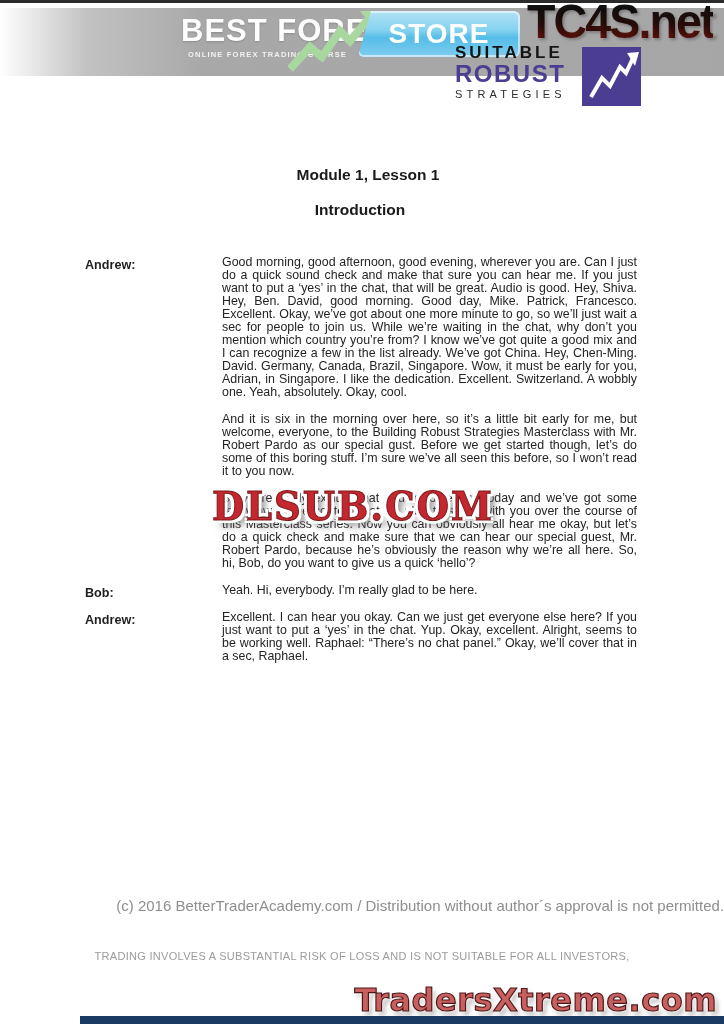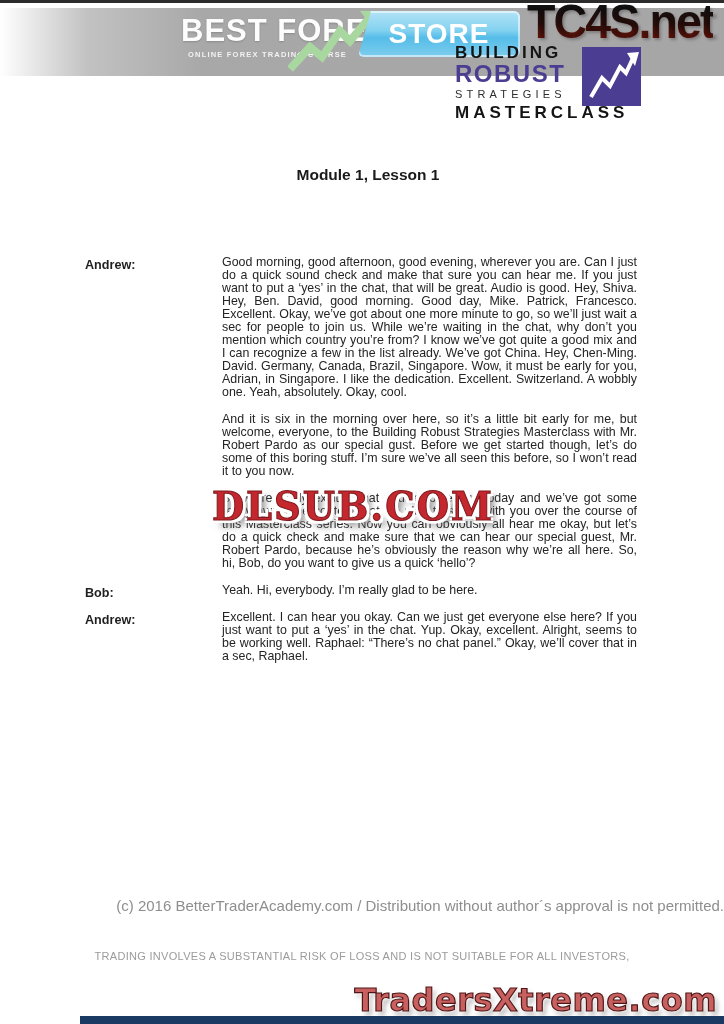--- a/index.html
+++ b/index.html
@@ -87,33 +87,33 @@
     <polygon points="72,2 96,2 88,22" fill="#a9d7a0"></polygon>
   </svg>
 
   <div class="store-box">
     <span class="store-text">STORE</span>
   </div>
 
   <div class="tc4s">TC4S.net</div>
 
   <div class="brs">
-    <div class="brs-l1">BUILDING</div>
+    <div class="brs-l1">SUITABLE</div>
     <div class="brs-l2">ROBUST</div>
     <div class="brs-l3">STRATEGIES</div>
-    <div class="brs-l4">MASTERCLASS</div>
     <div class="brs-square">
       <svg viewBox="0 0 59 59" width="59" height="59">
         <polyline points="9,50 20,31 28,39 38,20 44,26 51,11" fill="none" stroke="#ffffff" stroke-width="4"></polyline>
         <polygon points="45,6 57,5 53,19" fill="#ffffff"></polygon>
       </svg>
     </div>
   </div>
 
   <div class="doc-title t1">Module 1, Lesson 1</div>
+  <div class="doc-title t2">Introduction</div>
 
   <div class="transcript">
     <div class="entry">
       <div class="speaker">Andrew:</div>
       <div>
         <p>Good morning, good afternoon, good evening, wherever you are. Can I just do a quick sound check and make that sure you can hear me. If you just want to put a ‘yes’ in the chat, that will be great. Audio is good. Hey, Shiva. Hey, Ben. David, good morning. Good day, Mike. Patrick, Francesco. Excellent. Okay, we’ve got about one more minute to go, so we’ll just wait a sec for people to join us. While we’re waiting in the chat, why don’t you mention which country you’re from? I know we’ve got quite a good mix and I can recognize a few in the list already. We’ve got China. Hey, Chen-Ming. David. Germany, Canada, Brazil, Singapore. Wow, it must be early for you, Adrian, in Singapore. I like the dedication. Excellent. Switzerland. A wobbly one. Yeah, absolutely. Okay, cool.</p>
         <p>And it is six in the morning over here, so it’s a little bit early for me, but welcome, everyone, to the Building Robust Strategies Masterclass with Mr. Robert Pardo as our special gust. Before we get started though, let’s do some of this boring stuff. I’m sure we’ve all seen this before, so I won’t read it to you now.</p>
         <p>So we’re really excited that you’ve joined us today and we’ve got some really awesome content that we plan to share with you over the course of this Masterclass series. Now you can obviously all hear me okay, but let’s do a quick check and make sure that we can hear our special guest, Mr. Robert Pardo, because he’s obviously the reason why we’re all here. So, hi, Bob, do you want to give us a quick ‘hello’?</p>
       </div>
     </div>

